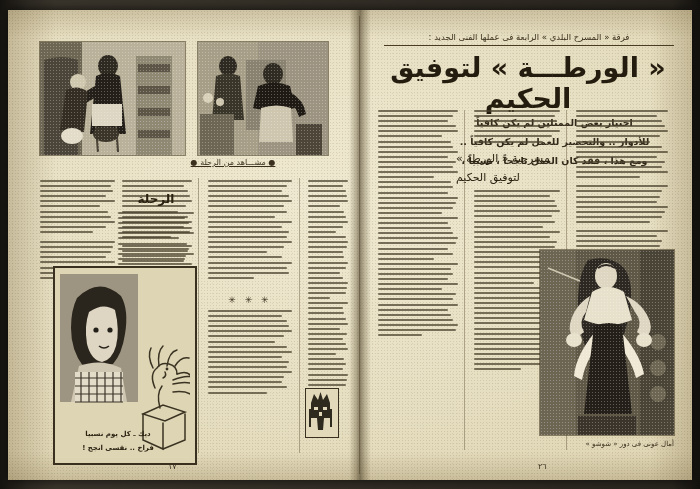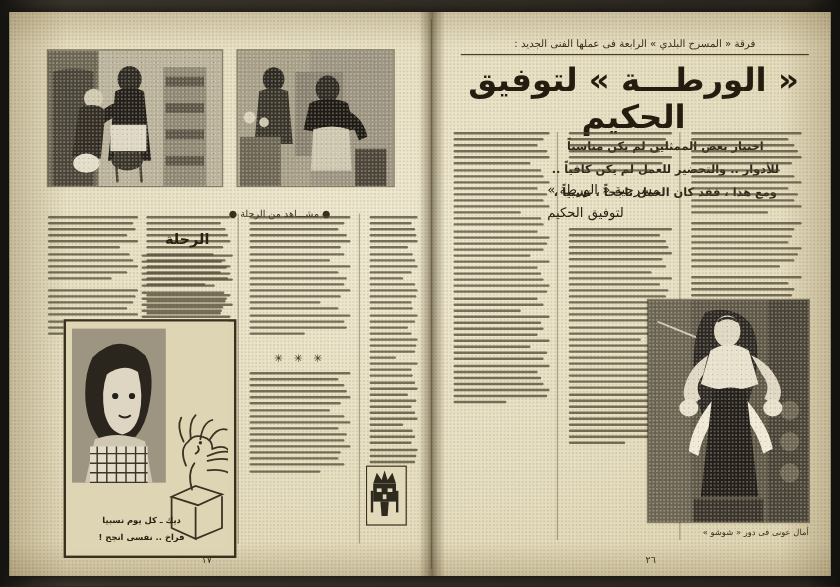--- a/index.html
+++ b/index.html
@@ -66,22 +66,22 @@
      letter-spacing:-.5px;line-height:1.15;}
   #deck{position:absolute;right:30px;top:103px;width:195px;
      font-size:9.5px;font-weight:bold;color:#33291a;text-align:center;line-height:2.0;}
   #subhead{position:absolute;right:118px;top:140px;width:108px;
      font-size:11px;font-weight:normal;color:#2a2110;text-align:left;line-height:1.7;}
 
   
   #tamtheel{position:absolute;left:0;top:0;width:100%;
      font-size:12px;font-weight:bold;color:#2a2110;text-align:center;}
   .stars{font-size:9px;letter-spacing:3px;color:#3a2f1c;text-align:center;}
-  #photocap-top{position:absolute;left:120px;top:164px;width:190px;
-     font-size:8px;color:#3a2f1c;text-align:center;letter-spacing:.4px;}
+  #photocap-top{position:absolute;left:120px;top:148px;width:190px;
+     font-size:8px;color:#3a2f1c;text-align:center;letter-spacing:.4px;text-decoration:underline;}
 
   
   .photo{position:absolute;background:#9a927c;overflow:hidden;
      box-shadow:0 0 0 1px rgba(60,50,28,.55);}
   .phnoise{position:absolute;inset:0;opacity:.55;
      background-image:radial-gradient(rgba(255,255,255,.5) .6px,transparent .7px),
                       radial-gradient(rgba(0,0,0,.45) .6px,transparent .7px);
      background-size:3px 3px,4px 4px;}
 
   
@@ -375,21 +375,21 @@
       <div class="pagenum ar" style="left:150px;top:452px;">١٧</div>
     </div>
 
     <div class="page" id="pageR">
 
       <div id="kicker" class="ar">فرقة « المسرح البلدي » الرابعة فى عملها الفنى الجديد :</div>
 
       <div id="headline" class="ar">« الورطـــة » لتوفيق الحكيم</div>
 
       <div id="deck" class="ar">
-        <div>اختيار بعض الممثلين لم يكن مناسباً</div>
+        <div>اختيار بعض الممثلين لم يكن كافياً</div>
         <div>للأدوار .. والتحضير للعمل لم يكن كافياً ..</div>
         <div>ومع هذا ، فقد كان العمل ناجحاً ، نسبياً ،</div>
       </div>
 
       <div id="subhead" class="ar">مسرحية « الورطة » لتوفيق الحكيم</div>
 
       <div class="colrule" style="left:94px;top:100px;height:340px;"></div>
       <div class="colrule" style="left:196px;top:100px;height:340px;"></div>
 
       <div class="col" style="left:206px;top:100px;width:92px;">

